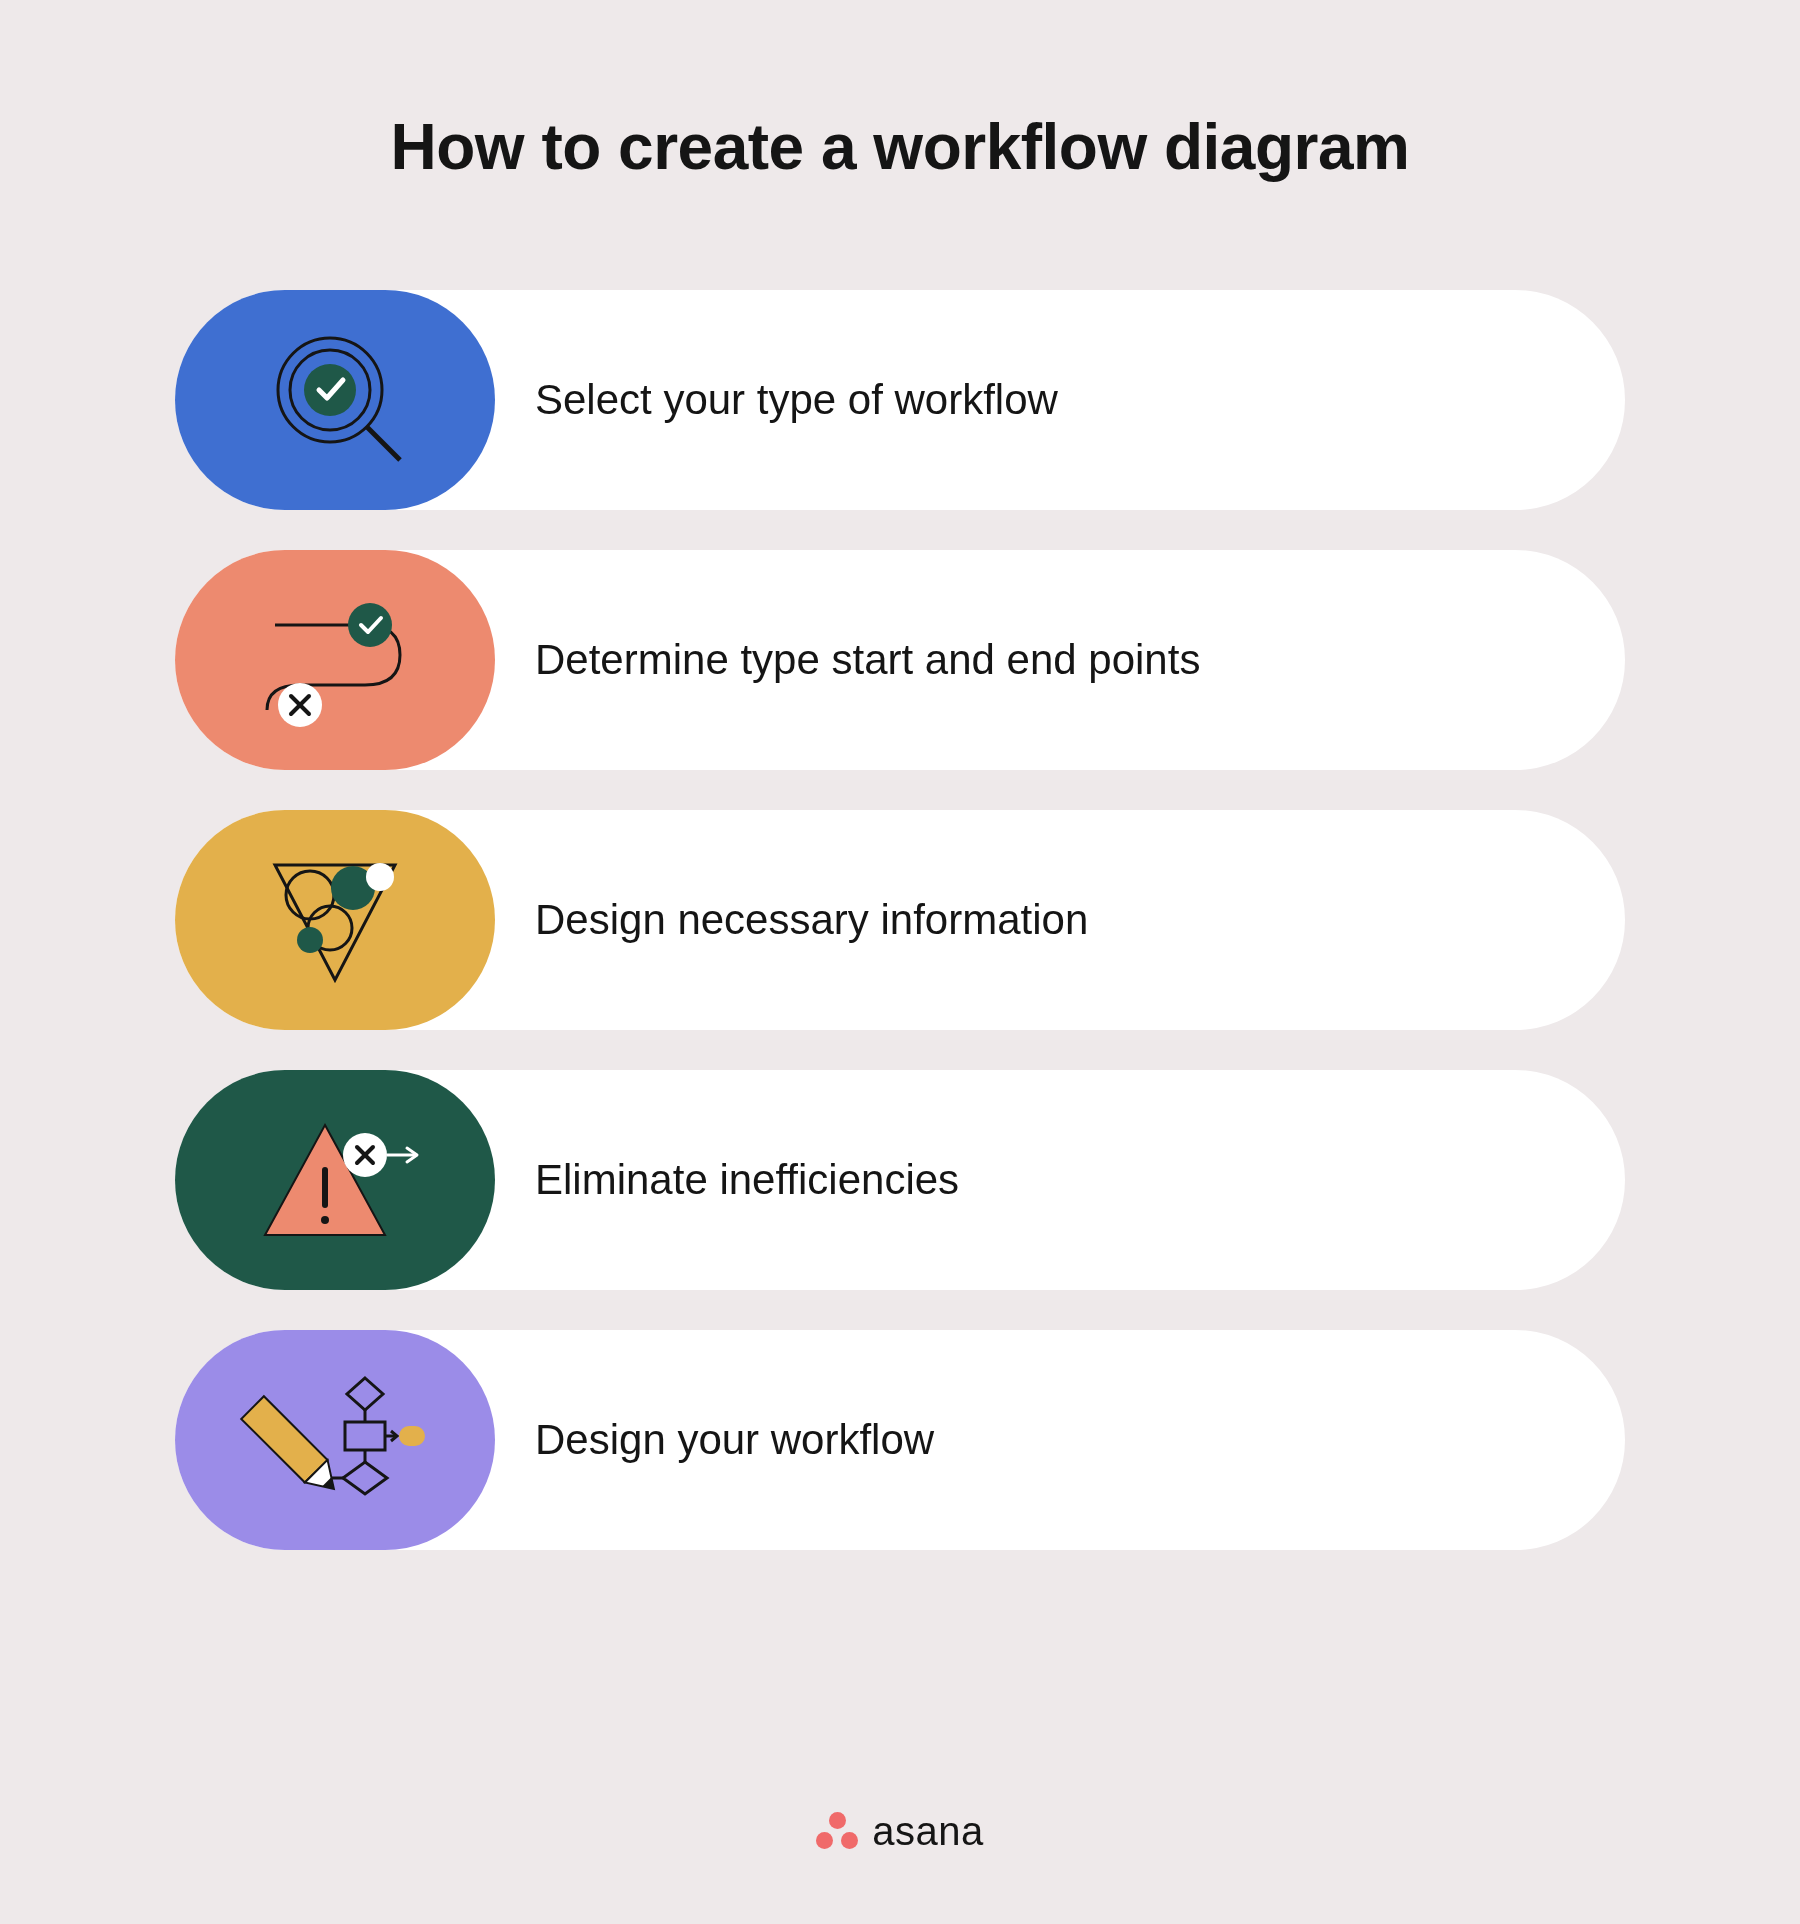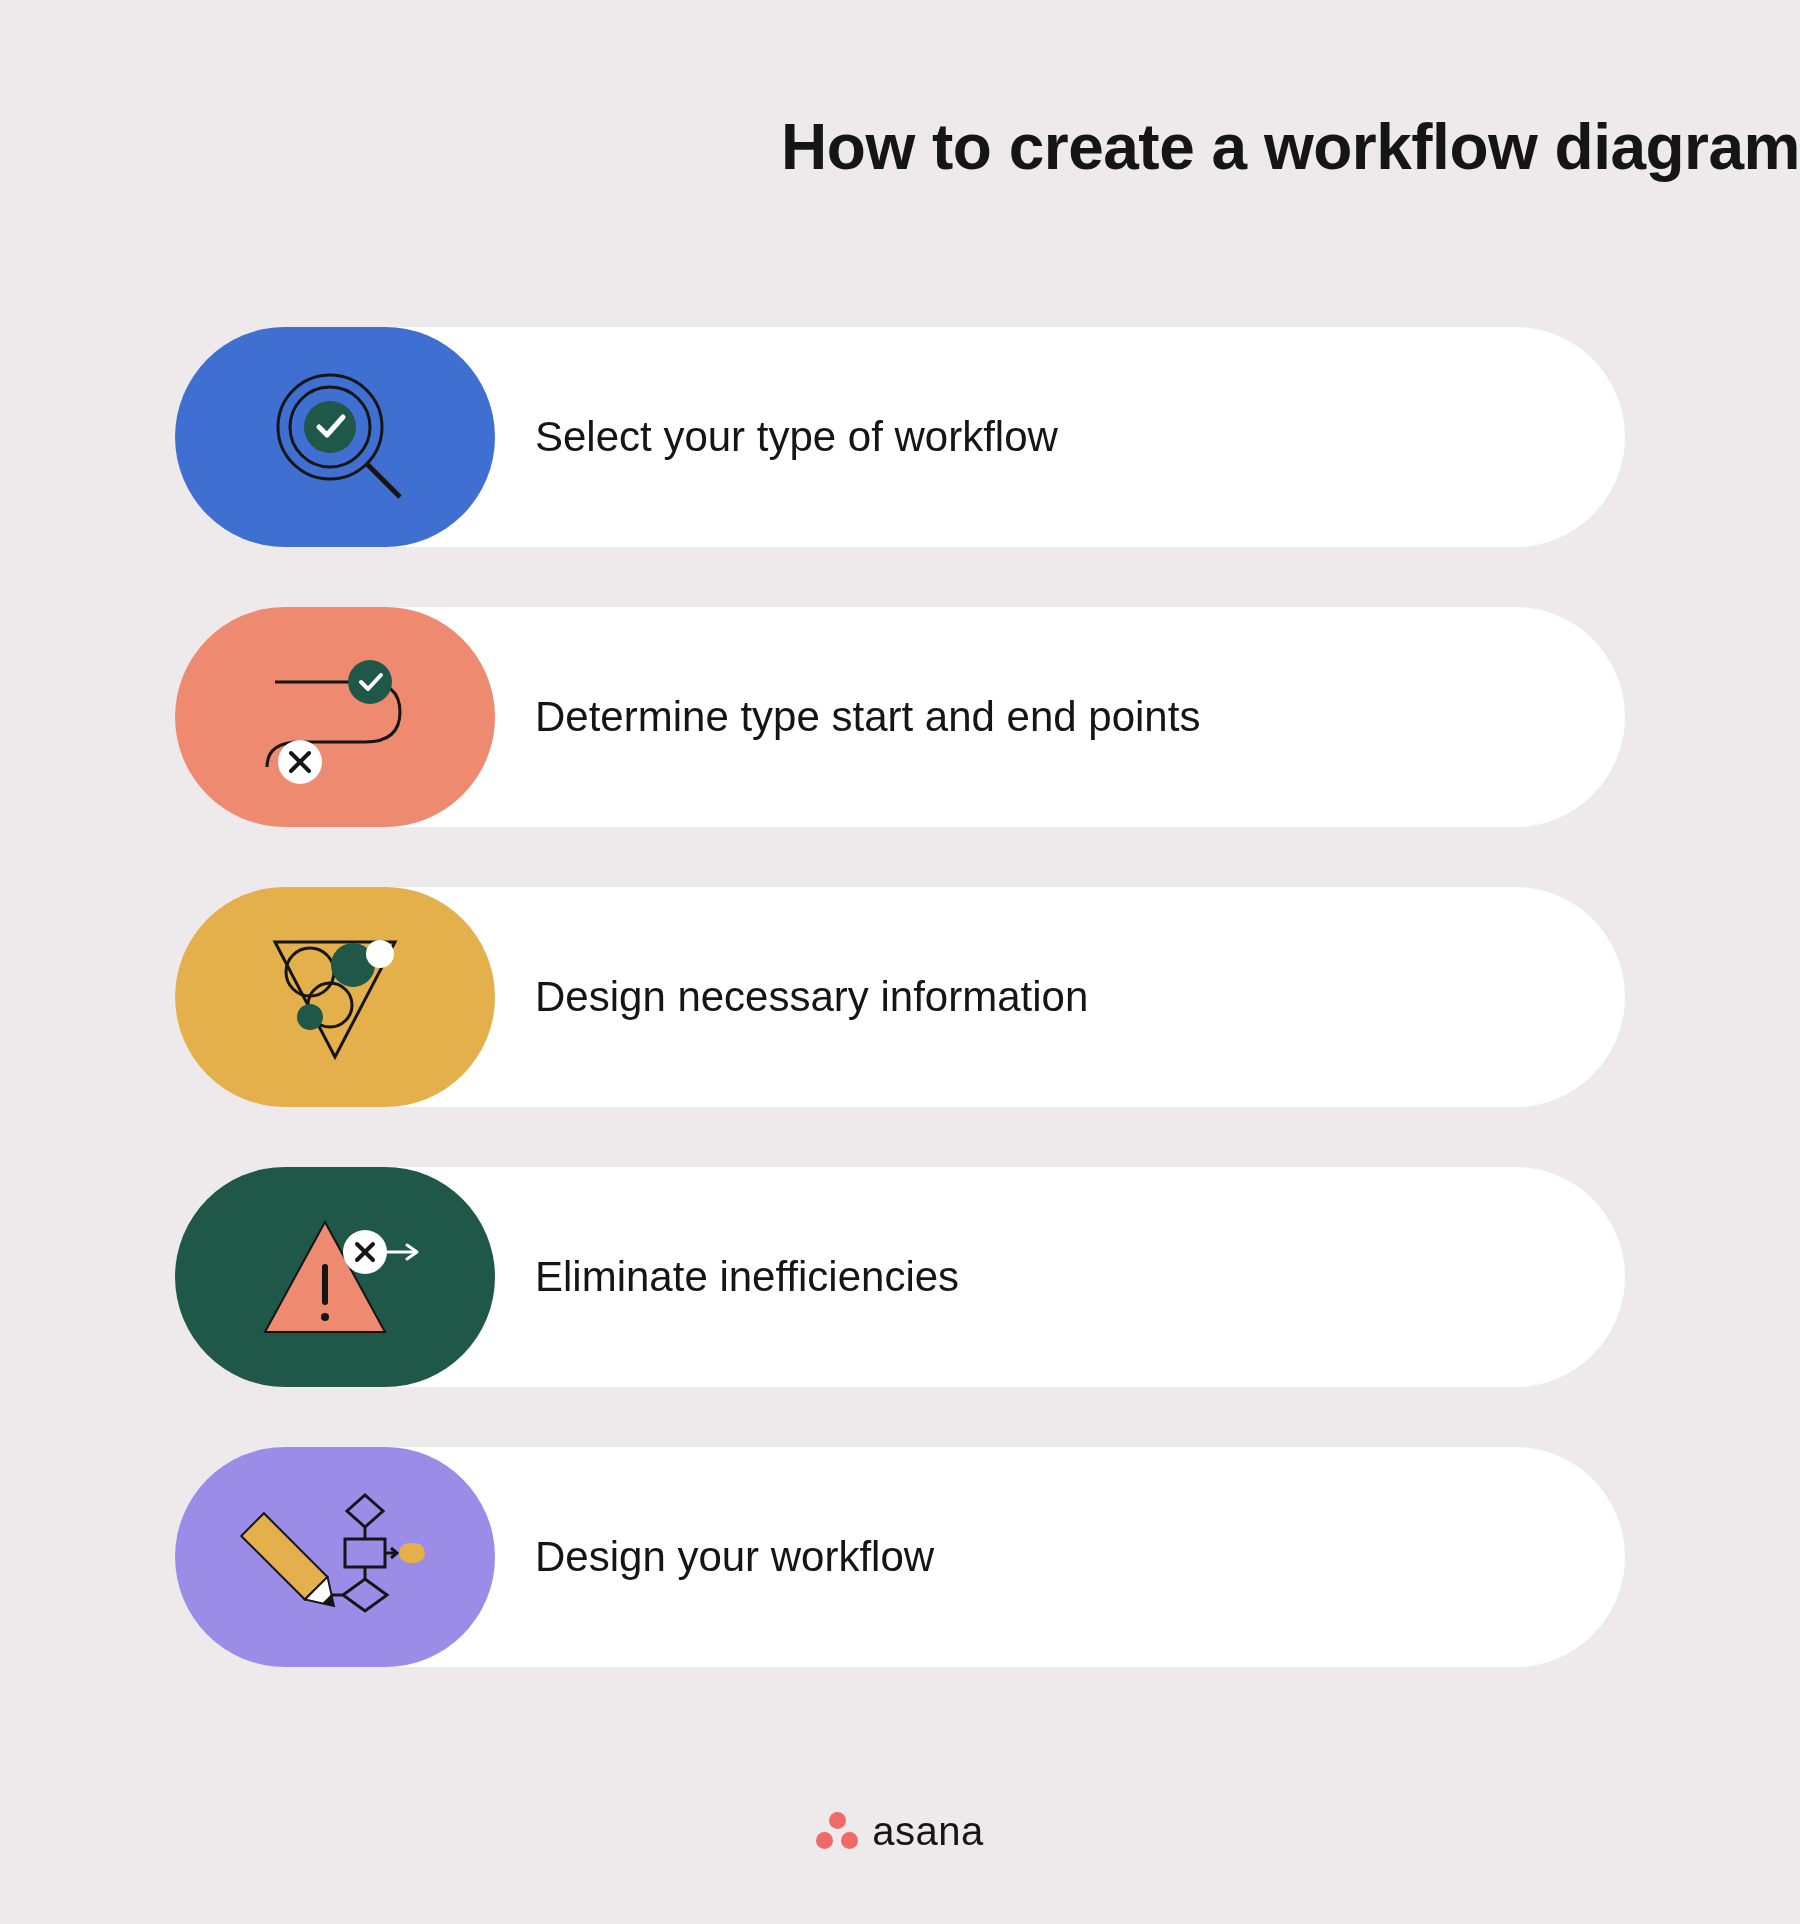--- a/index.html
+++ b/index.html
@@ -9,34 +9,33 @@
     height: 1924px;
     background: #eee9ea;
     font-family: -apple-system, BlinkMacSystemFont, "Segoe UI", Helvetica, Arial, sans-serif;
     color: #151515;
     position: relative;
   }
   .title {
     position: absolute;
     top: 110px;
     left: 0; right: 0;
-    text-align: right;
+    text-align: center;
     font-size: 64px;
     font-weight: 600;
     letter-spacing: -0.5px;
   }
   .rows {
     position: absolute;
     top: 290px;
     left: 175px;
     right: 175px;
     display: flex;
     flex-direction: column;
-    gap: 60px;
-    margin-top: 37px;
+    gap: 40px;
   }
   .row {
     position: relative;
     height: 220px;
   }
   .pill {
     position: absolute;
     left: 0; top: 0;
     width: 100%;
     height: 220px;

